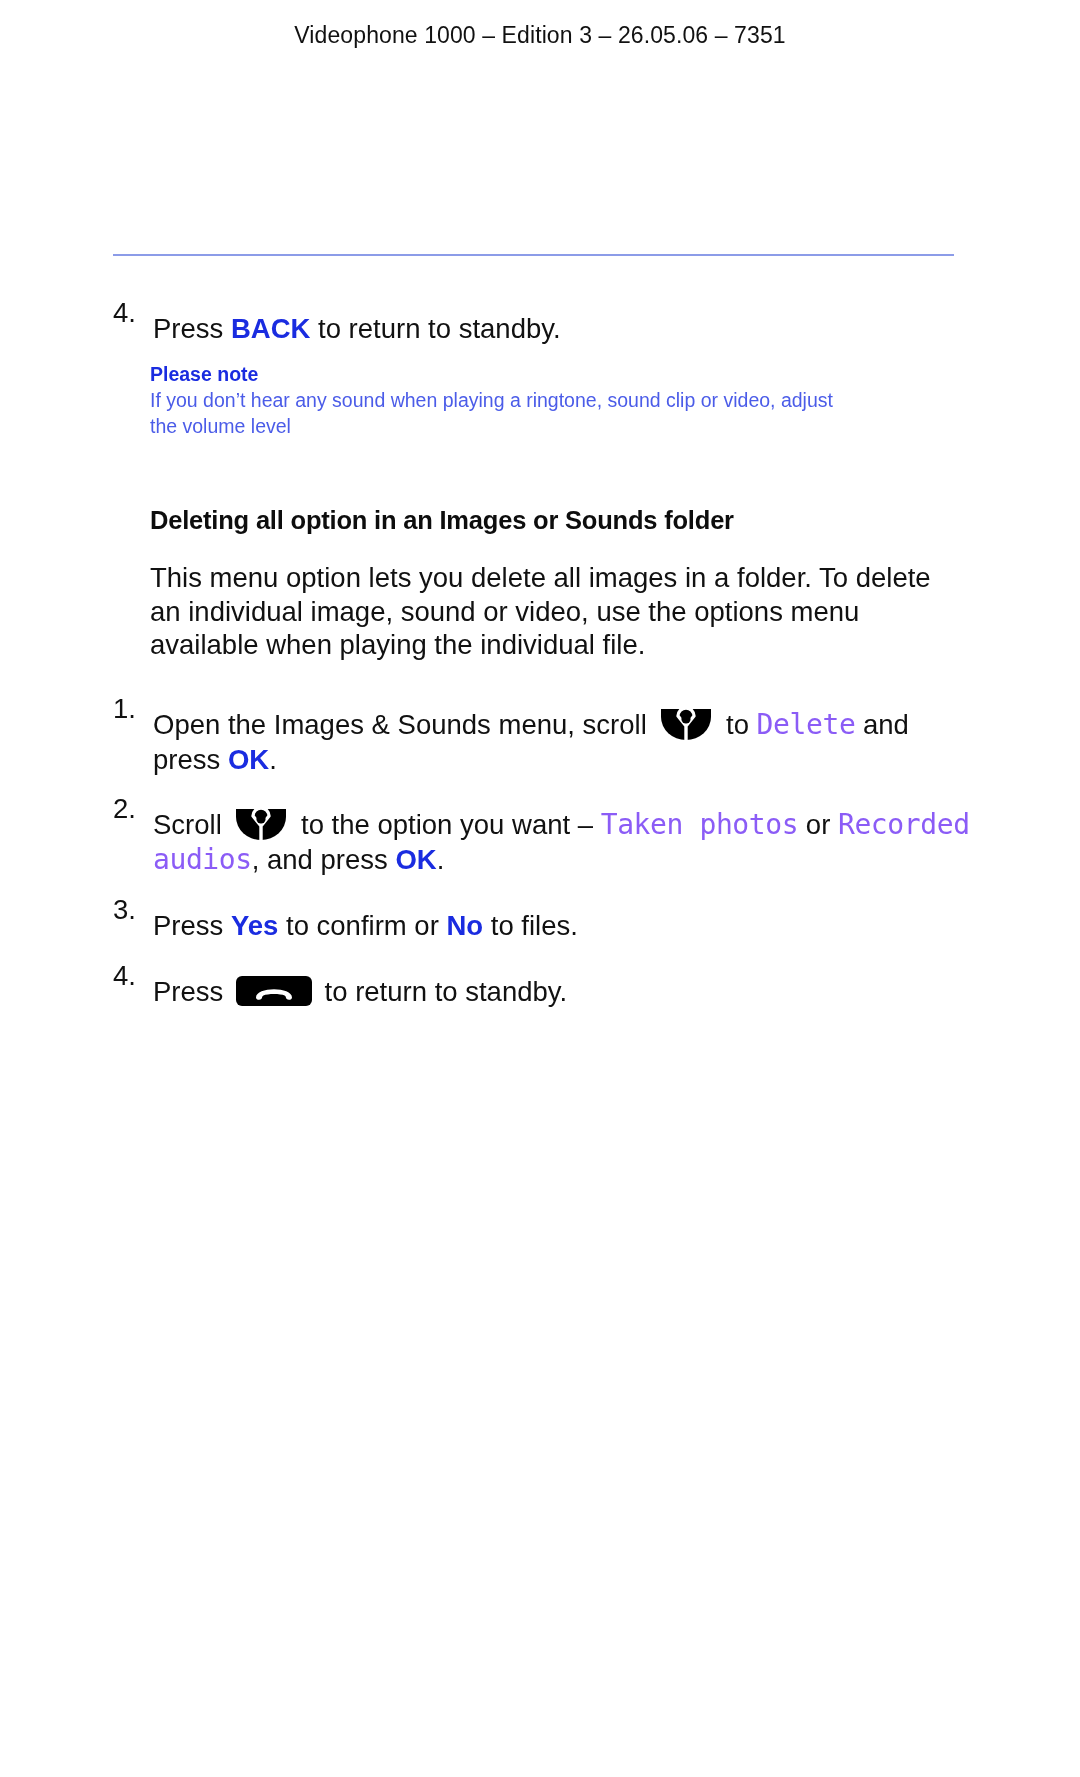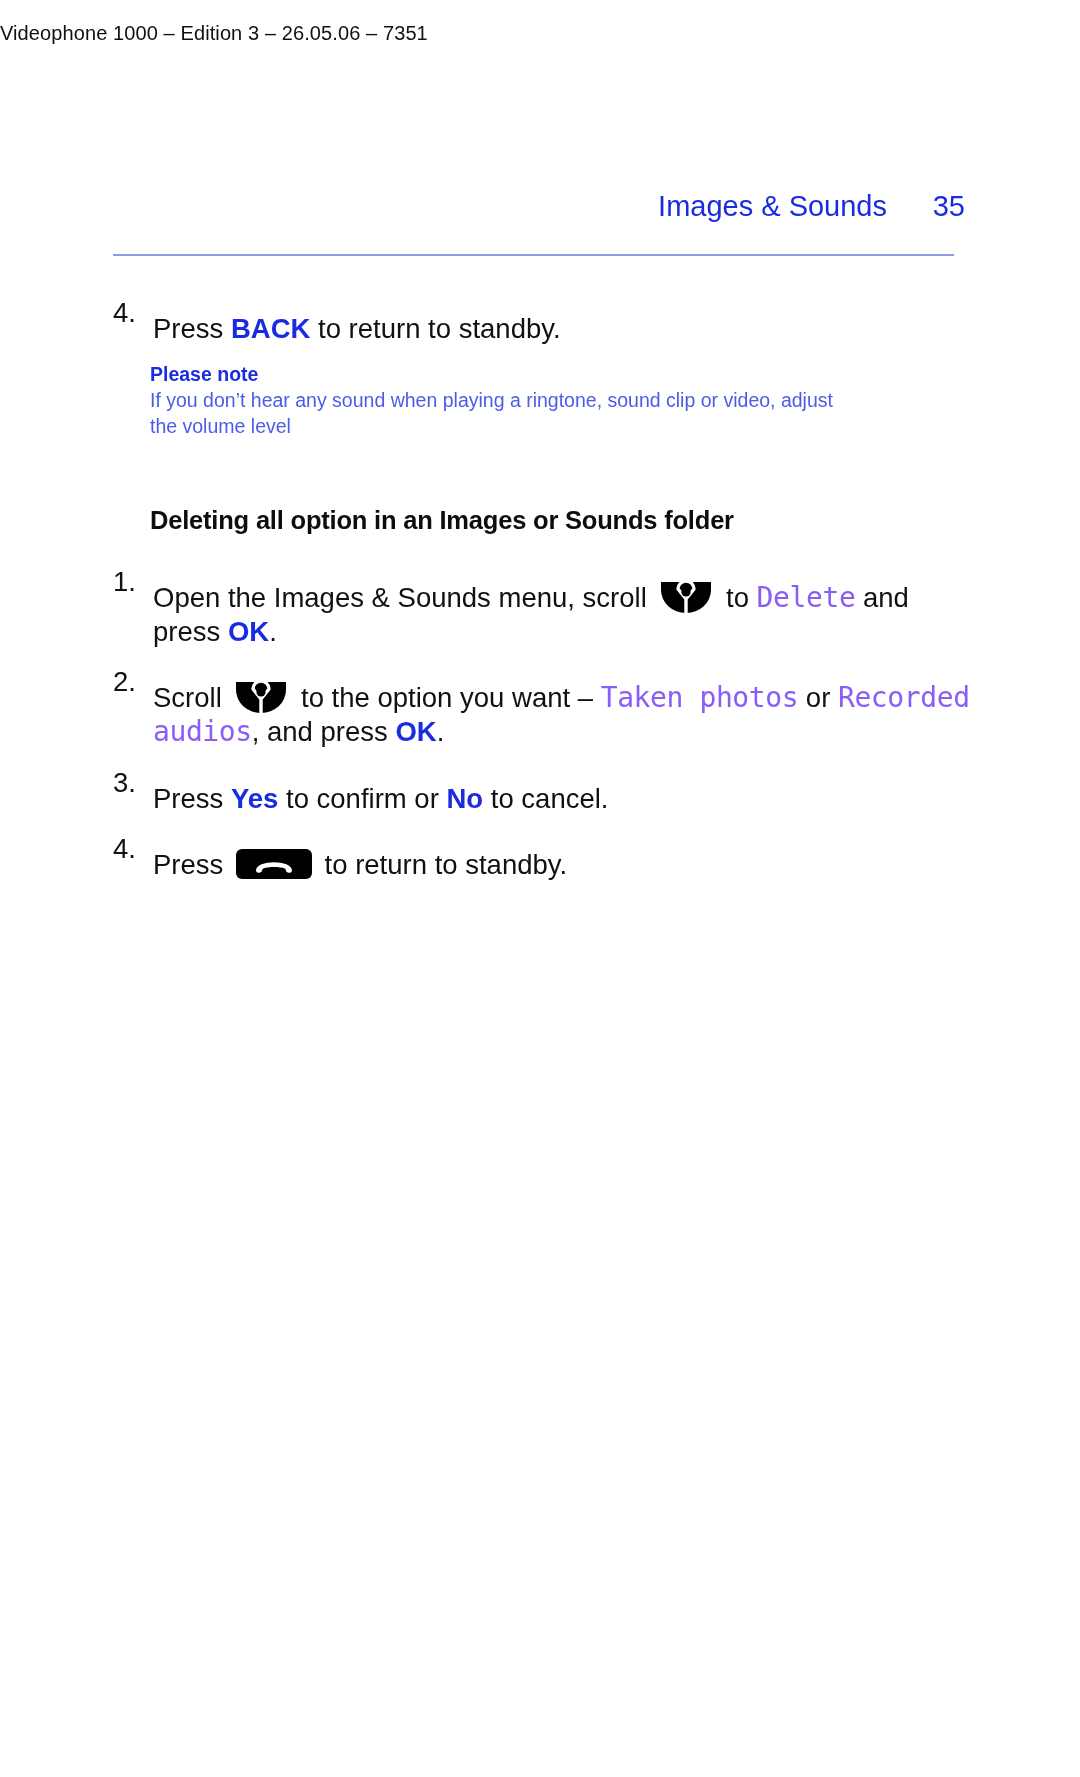--- a/index.html
+++ b/index.html
@@ -22,21 +22,22 @@
     height: 1777px;
     box-sizing: border-box;
   }
 
   
   .doc-header {
     position: absolute;
     top: 22px;
     left: 0;
     width: 1080px;
-    font-size: 20px;
+    text-align: center;
+    font-size: 23px;
     letter-spacing: 0.1px;
     color: #111111;
     white-space: nowrap;
   }
 
   
   .chapter-row {
     position: absolute;
     top: 190px;
     left: 113px;
@@ -167,42 +168,39 @@
     vertical-align: -5px;
   }
 </style>
 </head>
 <body>
 
 <div class="page">
 
   <div class="doc-header">Videophone 1000 – Edition 3 – 26.05.06 – 7351</div>
 
-  <div class="chapter-row">
-    <span class="chapter-title">Images &amp; Sounds</span>
-    <span class="page-number">35</span>
-  </div>
 
   <div class="rule"></div>
 
   <div class="content">
 
     <div class="step">
       <span class="step-num">4.</span>
       <span class="step-body"><span>Press </span><b class="kw">BACK</b><span> to return to standby.</span></span>
     </div>
 
     <div class="note">
       <div class="note-title">Please note</div>
       <div class="note-body">If you don’t hear any sound when playing a ringtone, sound clip or video, adjust</div>
       <div class="note-body">the volume level</div>
     </div>
 
     <div class="section-heading">Deleting all option in an Images or Sounds folder</div>
 
+    <div class="intro-para">This menu option lets you delete all images in a folder. To delete an individual image, sound or video, use the options menu available when playing the individual file.</div>
 
     <div class="steps-list">
 
       <div class="step">
         <span class="step-num">1.</span>
         <span class="step-body"><span>Open the Images &amp; Sounds menu, scroll </span><span class="icon icon-nav"><svg viewBox="0 0 54 31" width="54" height="31" xmlns="http://www.w3.org/2000/svg">
                 <path d="M2 0 H52 V8 A25 23 0 0 1 27 31 A25 23 0 0 1 2 8 Z" fill="#000000"></path>
                 <path d="M27 31 L27 17 L19 7 A1 1 0 0 1 35 7 L27 17" fill="none" stroke="#ffffff" stroke-width="3.4" stroke-linejoin="round" stroke-linecap="round"></path>
                 <circle cx="27" cy="10" r="4.6" fill="#000000"></circle>
               </svg></span><span> to </span><span class="lcd">Delete</span><span> and press </span><b class="kw">OK</b><span>.</span></span>
@@ -212,21 +210,21 @@
         <span class="step-num">2.</span>
         <span class="step-body"><span>Scroll </span><span class="icon icon-nav"><svg viewBox="0 0 54 31" width="54" height="31" xmlns="http://www.w3.org/2000/svg">
                 <path d="M2 0 H52 V8 A25 23 0 0 1 27 31 A25 23 0 0 1 2 8 Z" fill="#000000"></path>
                 <path d="M27 31 L27 17 L19 7 A1 1 0 0 1 35 7 L27 17" fill="none" stroke="#ffffff" stroke-width="3.4" stroke-linejoin="round" stroke-linecap="round"></path>
                 <circle cx="27" cy="10" r="4.6" fill="#000000"></circle>
               </svg></span><span> to the option you want – </span><span class="lcd">Taken photos</span><span> or </span><span class="lcd">Recorded audios</span><span>, and press </span><b class="kw">OK</b><span>.</span></span>
       </div>
 
       <div class="step">
         <span class="step-num">3.</span>
-        <span class="step-body"><span>Press </span><b class="kw">Yes</b><span> to confirm or </span><b class="kw">No</b><span> to cancel.</span></span>
+        <span class="step-body"><span>Press </span><b class="kw">Yes</b><span> to confirm or </span><b class="kw">No</b><span> to files.</span></span>
       </div>
 
       <div class="step">
         <span class="step-num">4.</span>
         <span class="step-body"><span>Press </span><span class="icon icon-hangup"><svg viewBox="0 0 76 30" width="76" height="30" xmlns="http://www.w3.org/2000/svg">
                 <rect x="0" y="0" width="76" height="30" rx="6" ry="6" fill="#000000"></rect>
                 <path d="M20 21.5 C20 10.5 56 10.5 56 21.5 C56 24 52 24.5 50.5 22.8 C49.6 21.8 50.2 20.2 48.6 19.4 C44.6 17.4 31.4 17.4 27.4 19.4 C25.8 20.2 26.4 21.8 25.5 22.8 C24 24.5 20 24 20 21.5 Z" fill="#ffffff"></path>
               </svg></span><span> to return to standby.</span></span>
       </div>
 

